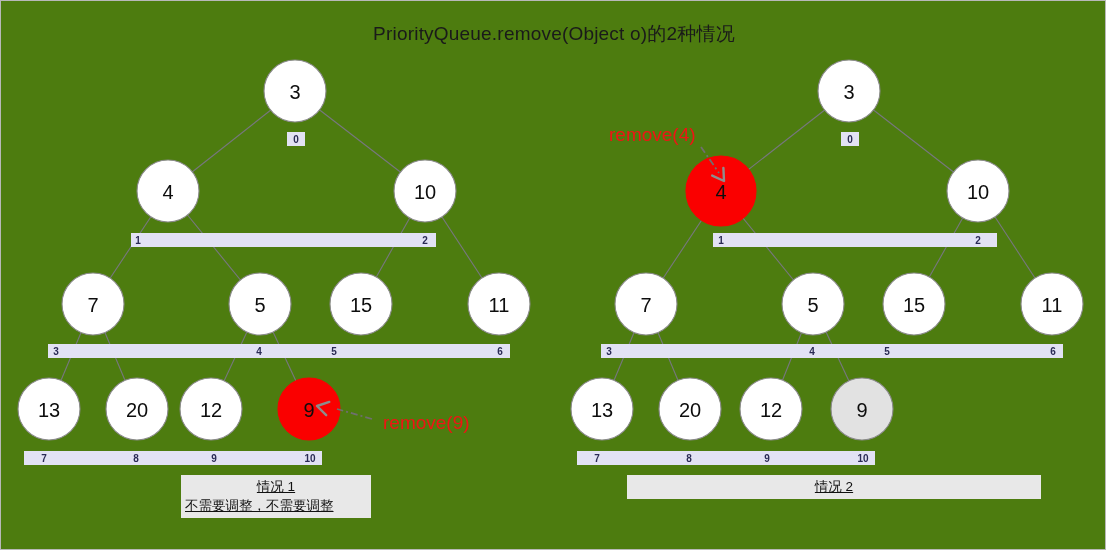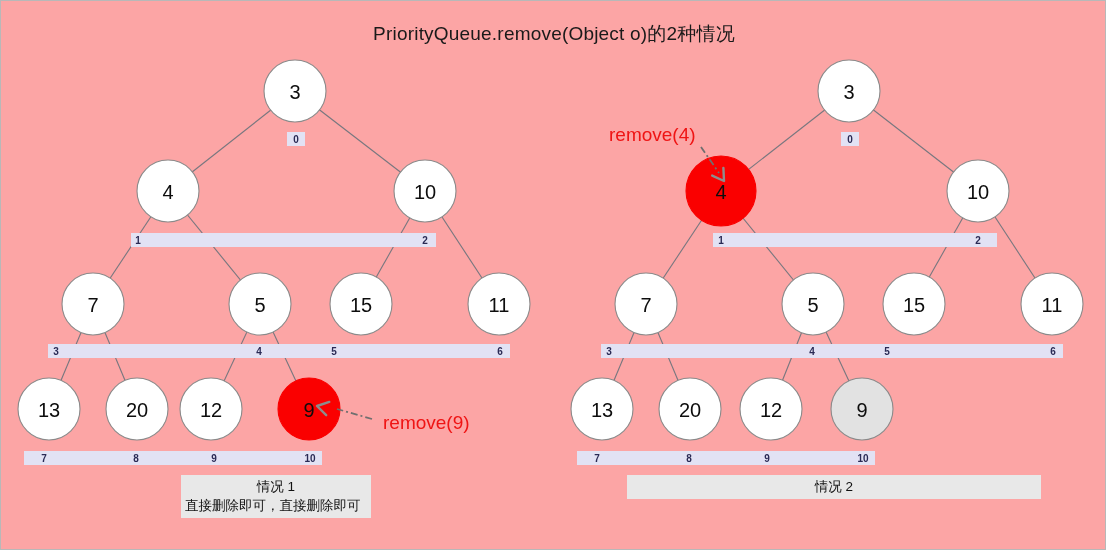--- a/index.html
+++ b/index.html
@@ -7,21 +7,21 @@
     padding: 0;
     background: #ffffff;
   }
   body {
     font-family: "Liberation Sans", "DejaVu Sans", sans-serif;
   }
   #page {
     position: relative;
     width: 1106px;
     height: 550px;
-    background: #fca5a5;
+    background: #4d7c0f;
     border: 1px solid #b8b8b8;
     box-sizing: border-box;
     overflow: hidden;
   }
   #title {
     position: absolute;
     left: 0;
     top: 20px;
     width: 1106px;
     text-align: center;
@@ -94,20 +94,21 @@
   }
   .caption-box {
     position: absolute;
     background: #e8e8e8;
     font-family: "Liberation Sans", "DejaVu Sans", sans-serif;
     font-size: 13.5px;
     color: #111111;
     line-height: 1.42;
     padding: 2px 4px 3px 4px;
     box-sizing: border-box;
+    text-decoration: underline;
   }
   .caption-title {
     text-align: center;
     white-space: nowrap;
   }
   .caption-line {
     text-align: left;
     white-space: nowrap;
   }
   #caption-left {
@@ -232,20 +233,20 @@
           <text x="861" y="409" class="node-label">9</text>
           <line x1="700" y1="146" x2="718" y2="172" class="pointer-line"></line>
           <path d="M 711.2 174.6 L 723 180 L 722.4 167.0" class="pointer-head"></path>
           <text x="608" y="133" class="callout-text">remove(4)</text>
         </g>
       </g>
   </svg>
 
   <div class="caption-box" id="caption-left">
     <div class="caption-title">情况 1</div>
-    <div class="caption-line">直接删除即可，直接删除即可</div>
+    <div class="caption-line">不需要调整，不需要调整</div>
   </div>
 
   <div class="caption-box" id="caption-right">
     <div class="caption-title">情况 2</div>
   </div>
 
 </div>
 
 </body></html>

